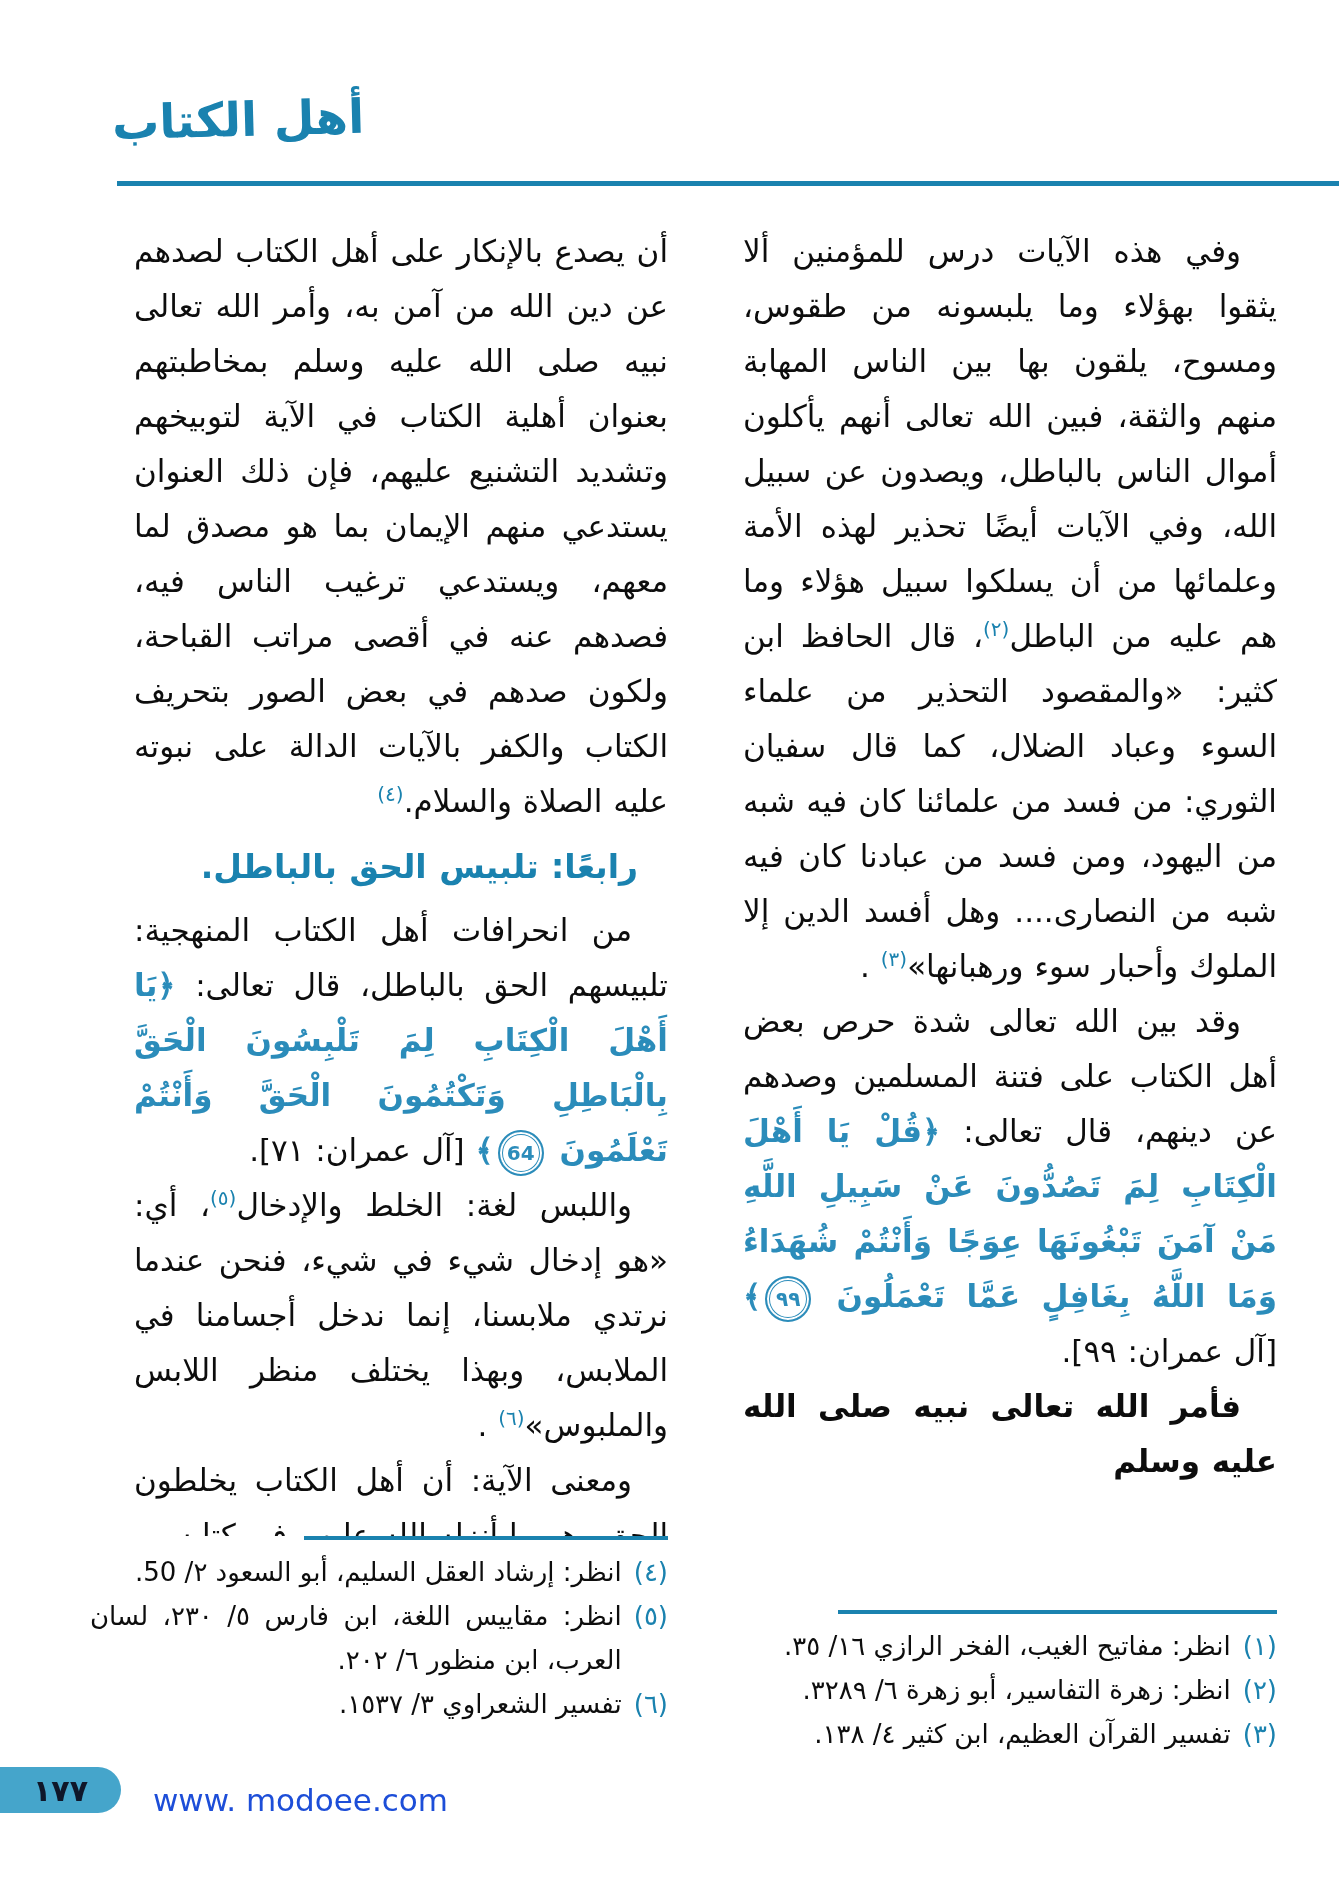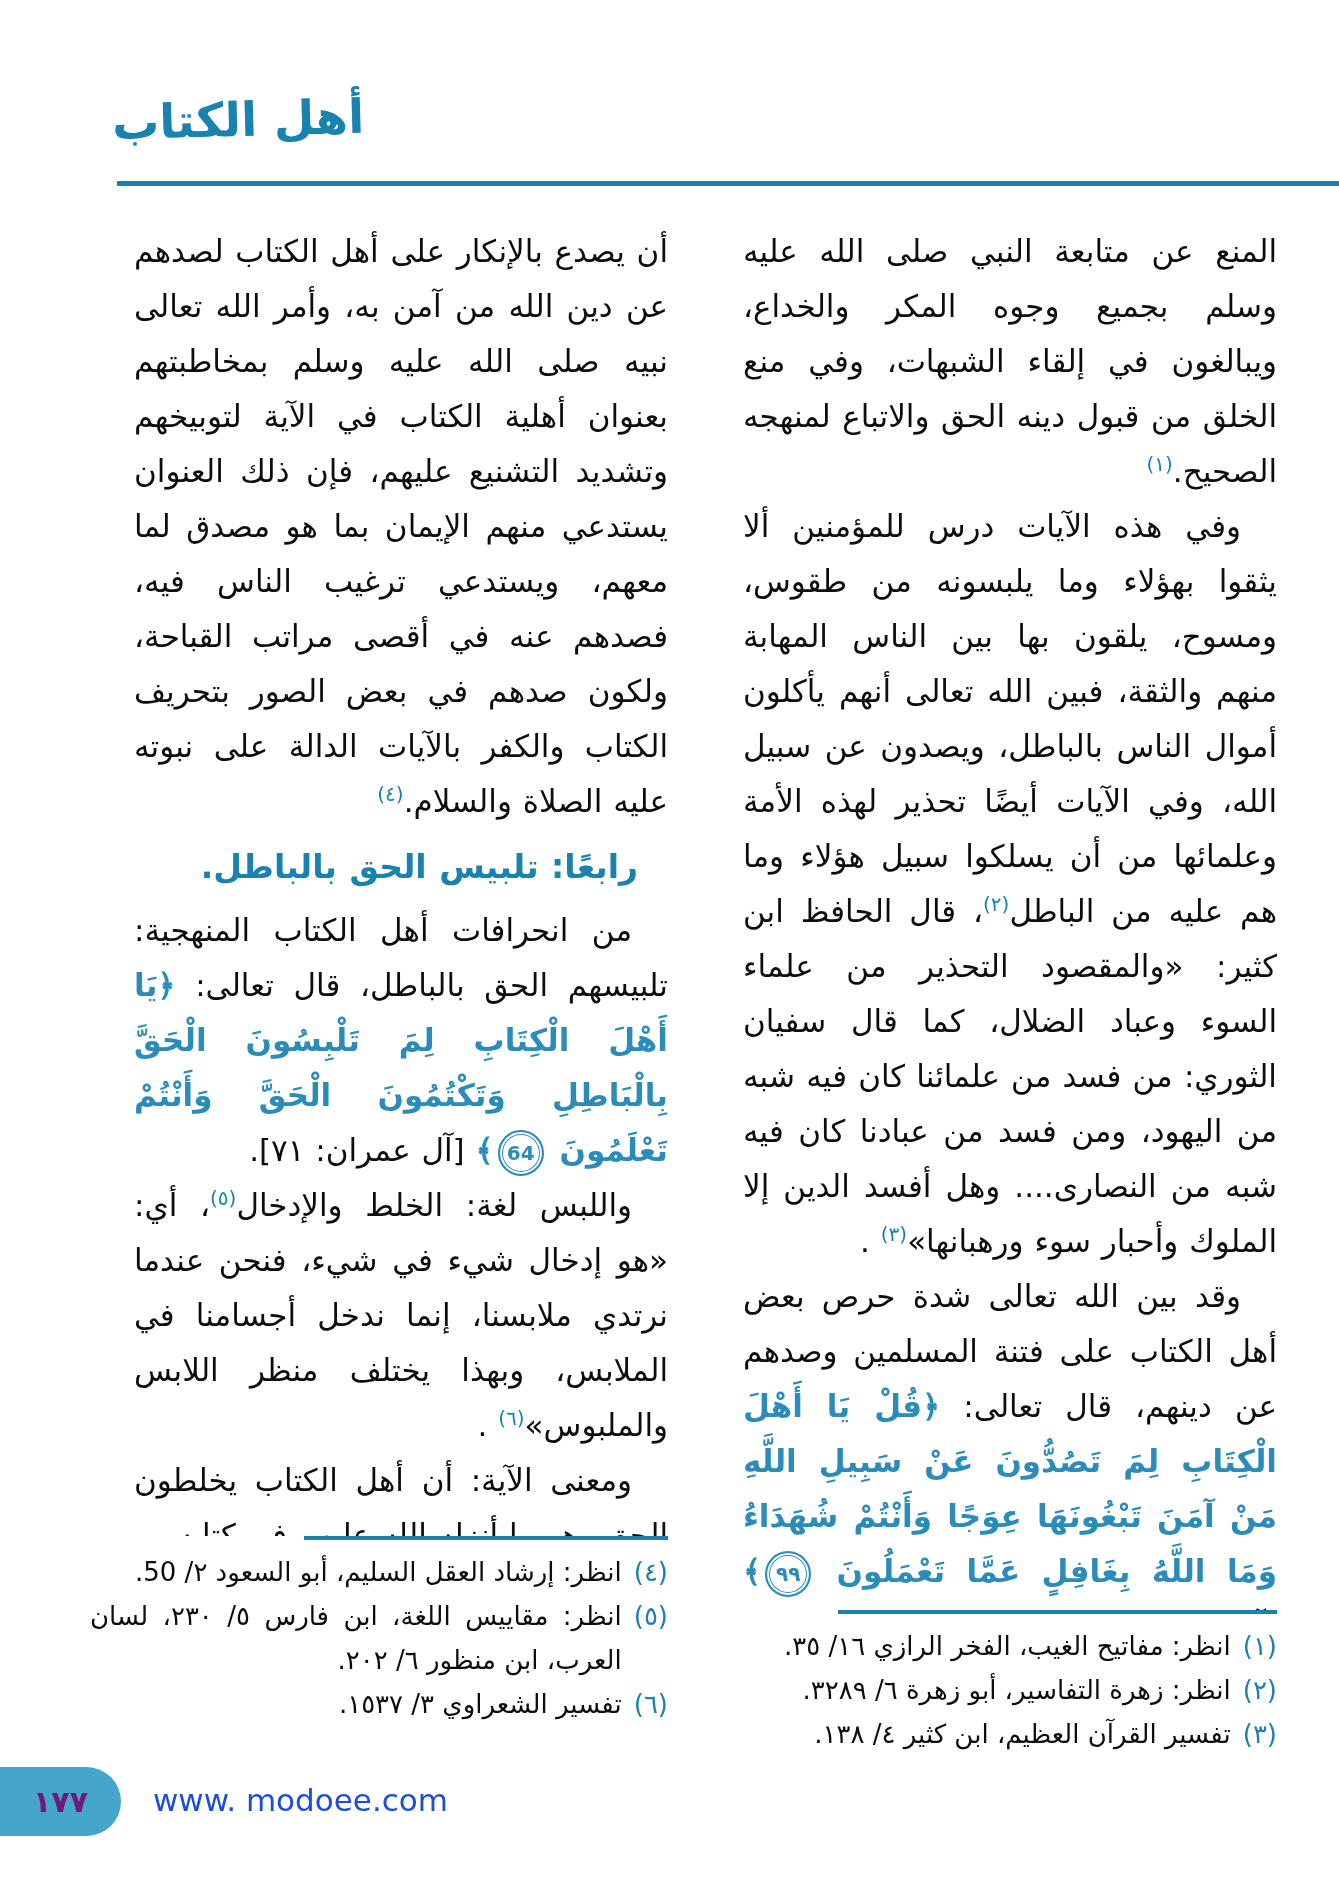--- a/index.html
+++ b/index.html
@@ -86,46 +86,45 @@
   .col-left .fn-rule{width:63%;}
   .fn{
     display:flex;gap:12px;align-items:flex-start;
     font-size:26px;line-height:44px;
   }
   .fn-marker{color:var(--accent);white-space:nowrap;}
   .fn-text{flex:1;text-align:justify;}
   
   .page-pill{
     position:absolute;top:1767px;left:0;
-    width:121px;height:69px;
+    width:121px;height:46px;
     background:var(--pill);
     border-radius:0 44px 44px 0;
     display:flex;align-items:center;justify-content:center;
-    color:#701a75;font-size:30px;font-weight:bold;
+    color:#0f172a;font-size:30px;font-weight:bold;
   }
   .site{
     position:absolute;top:1782px;left:153px;
     direction:ltr;
     color:#1d4ed8;
     font-size:31px;
     white-space:nowrap;
   }
 </style>
 </head>
 <body>
 
 <div class="page" style="--accent: #1a82af; --quran: #2b8cba; --pill: #45a5cb;">
 
   <div class="header-title">أهل الكتاب</div>
   <div class="header-rule"></div>
 
   <div class="columns">
     <section class="col col-right" id="col-right">
       <div class="body">
-          <p class="para"><span>المنع عن متابعة النبي صلى الله عليه وسلم بجميع وجوه المكر والخداع، ويبالغون في إلقاء الشبهات، وفي منع الخلق من قبول دينه الحق والاتباع لمنهجه الصحيح.</span><span class="ref">(١)</span></p>
           <p class="para indent"><span>وفي هذه الآيات درس للمؤمنين ألا يثقوا بهؤلاء وما يلبسونه من طقوس، ومسوح، يلقون بها بين الناس المهابة منهم والثقة، فبين الله تعالى أنهم يأكلون أموال الناس بالباطل، ويصدون عن سبيل الله، وفي الآيات أيضًا تحذير لهذه الأمة وعلمائها من أن يسلكوا سبيل هؤلاء وما هم عليه من الباطل</span><span class="ref">(٢)</span><span>، قال الحافظ ابن كثير: «والمقصود التحذير من علماء السوء وعباد الضلال، كما قال سفيان الثوري: من فسد من علمائنا كان فيه شبه من اليهود، ومن فسد من عبادنا كان فيه شبه من النصارى.... وهل أفسد الدين إلا الملوك وأحبار سوء ورهبانها»</span><span class="ref">(٣)</span><span> .</span></p>
           <p class="para indent"><span>وقد بين الله تعالى شدة حرص بعض أهل الكتاب على فتنة المسلمين وصدهم عن دينهم، قال تعالى: </span><span class="quran">﴿قُلْ يَا أَهْلَ الْكِتَابِ لِمَ تَصُدُّونَ عَنْ سَبِيلِ اللَّهِ مَنْ آمَنَ تَبْغُونَهَا عِوَجًا وَأَنْتُمْ شُهَدَاءُ وَمَا اللَّهُ بِغَافِلٍ عَمَّا تَعْمَلُونَ </span><span class="ayah">٩٩</span><span class="quran">﴾</span><span> [آل عمران: ٩٩].</span></p>
           <p class="para indent bold-line"><span>فأمر الله تعالى نبيه صلى الله عليه وسلم</span></p>
         </div>
       <div class="footnotes">
         <div class="fn-rule"></div>
         <div class="fn-list">
             <div class="fn">
               <span class="fn-marker">(١)</span>
               <span class="fn-text">انظر: مفاتيح الغيب، الفخر الرازي ١٦/ ٣٥.</span>

